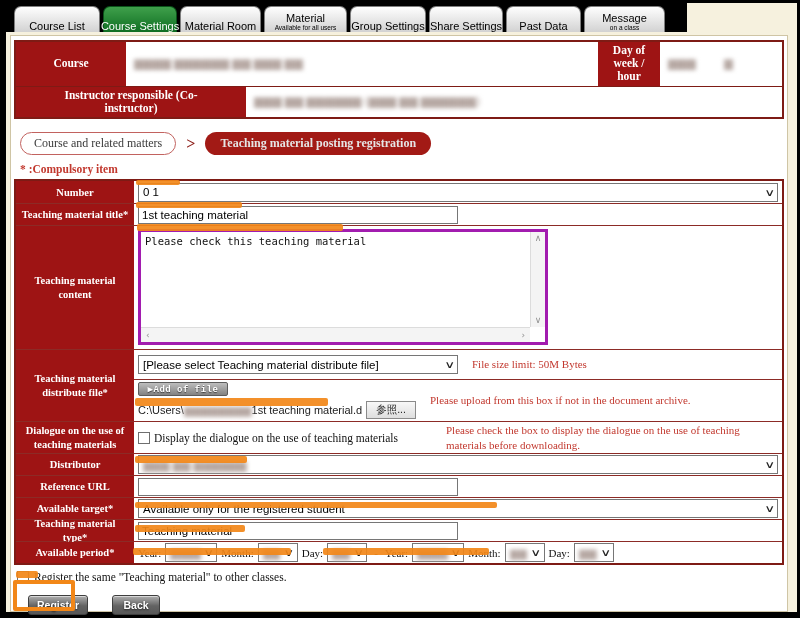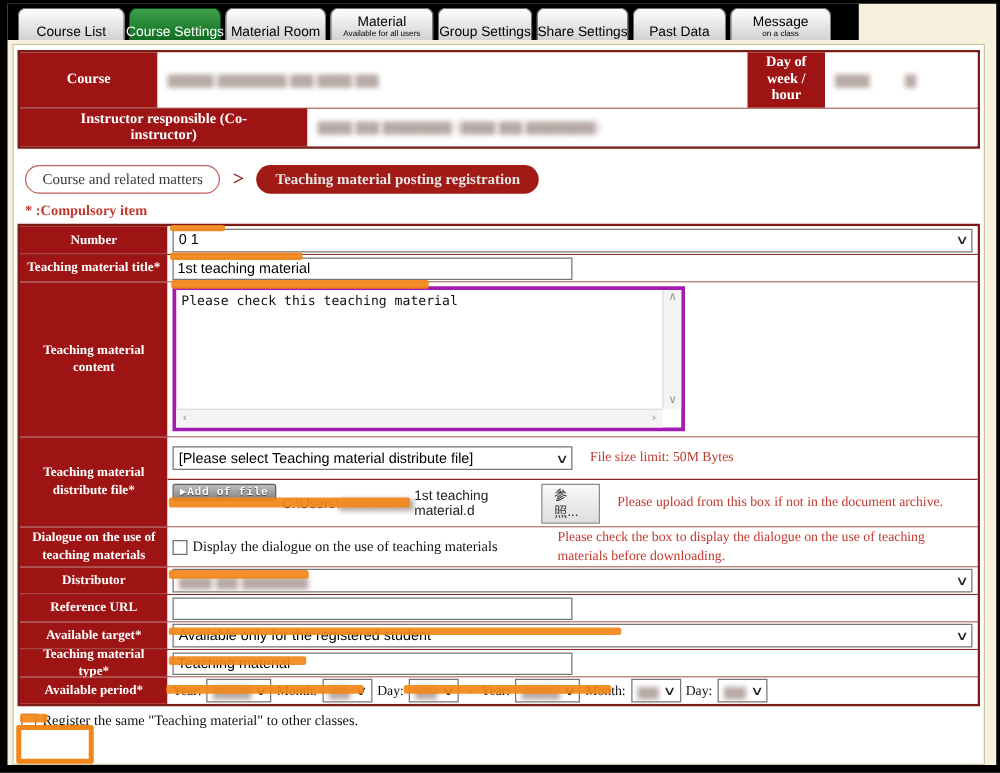--- a/index.html
+++ b/index.html
@@ -50,21 +50,21 @@
 
 .fakearea{position:relative;width:410px;height:116px;border:3px solid #a21caf;background:#fff;cursor:text}
 .ta-text{position:absolute;left:2px;top:1px;right:18px;font-family:"DejaVu Sans Mono",monospace;font-size:10.5px;color:#111;padding:2px}
 .ta-vsb{position:absolute;right:0;top:0;bottom:15px;width:15px;background:#f4f4f4;border-left:1px solid #dcdcdc;display:flex;flex-direction:column;justify-content:space-between;align-items:center;padding:2px 0}
 .ta-hsb{position:absolute;left:0;bottom:0;right:15px;height:15px;background:#f4f4f4;border-top:1px solid #dcdcdc;display:flex;justify-content:space-between;align-items:center;padding:0 5px}
 .arr{color:#8f8f8f;font-size:9px;line-height:9px;font-family:"DejaVu Sans",sans-serif}
 
 .fstack{flex:1;display:flex;flex-direction:column;background:#fff}
 .fsub1{height:33px;display:flex;align-items:center;padding:1px 4px;gap:6px}
 .fsub2{flex:1;border-top:1px solid #8c2b26;display:flex;align-items:center;padding:2px 4px}
-.addcol{display:flex;flex-direction:row;gap:5px}
+.addcol{display:flex;flex-direction:column;gap:5px}
 .addbtn{width:90px;height:14px;background:linear-gradient(#bdbdbd,#828282);border:1px solid #5c5c5c;border-radius:2px;color:#fff;font-family:"Liberation Mono",monospace;font-size:9px;font-weight:bold;display:flex;align-items:center;justify-content:center;text-shadow:0 1px 1px #3c3c3c;cursor:pointer;letter-spacing:.5px}
 .pathline{display:flex;align-items:center;font-family:"Liberation Sans",sans-serif;font-size:11px;color:#222}
 .browse{border:1px solid #8a8a8a;background:linear-gradient(#f8f8f8,#dedede);font-size:10.5px;font-family:"Liberation Sans",sans-serif;padding:1px 9px;margin-left:4px;color:#222;cursor:pointer}
 .note{color:var(--note,#c2382e);font-size:11px;line-height:1.35}
 .sizenote{margin-left:8px;white-space:nowrap}
 .uploadnote{width:310px;margin-left:14px}
 .dialognote{width:330px;margin-left:auto;margin-right:2px}
 .cb{width:12px;height:12px;min-width:12px;border:1px solid #6f6f6f;background:#fff;display:inline-block;cursor:pointer}
 .cbl{font-size:11.5px;color:#111}
 .plabel{font-size:11px;color:#111;white-space:nowrap}
@@ -295,20 +295,24 @@
           </div>
         </div>
 
       </div>
 
       <div class="bottomcheck">
         <span class="cb"></span>
         <span class="cbl">Register the same "Teaching material" to other classes.</span>
       </div>
 
+      <div class="btnrow">
+        <button class="gbtn">Register</button>
+        <button class="gbtn">Back</button>
+      </div>
 
     </div>
   </div>
 
   <div class="ann a1"></div>
   <div class="ann a2"></div>
   <div class="ann a3"></div>
   <div class="ann a4"></div>
   <div class="ann a5"></div>
   <div class="ann a6"></div>

